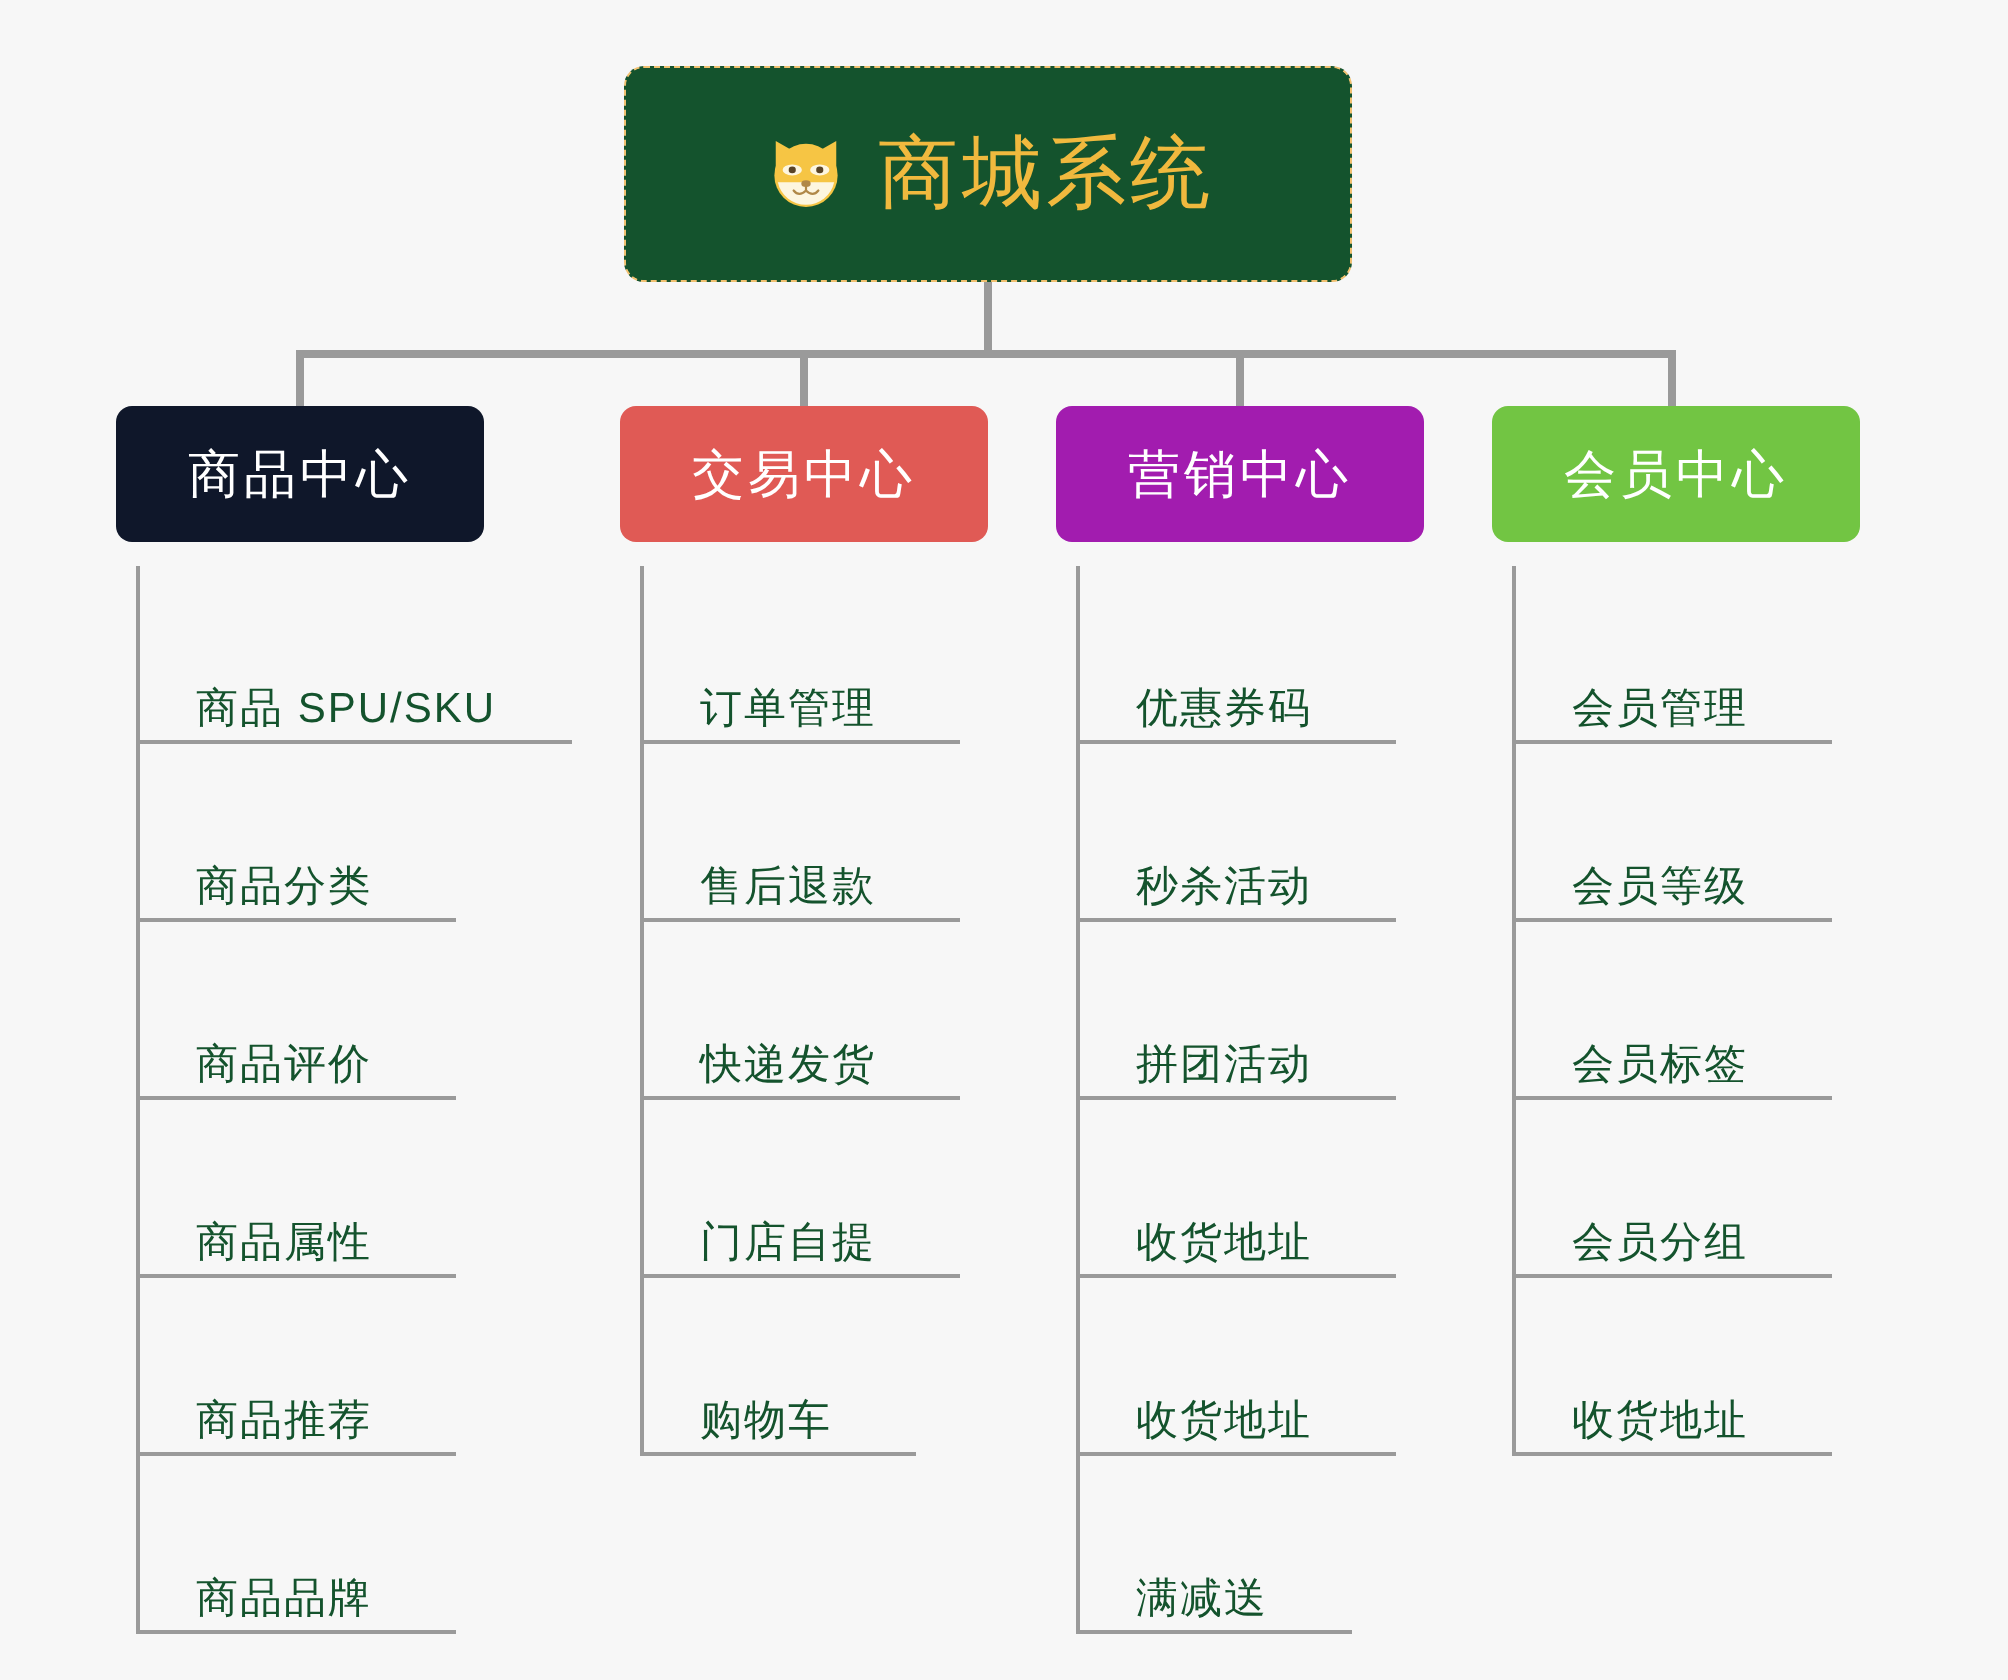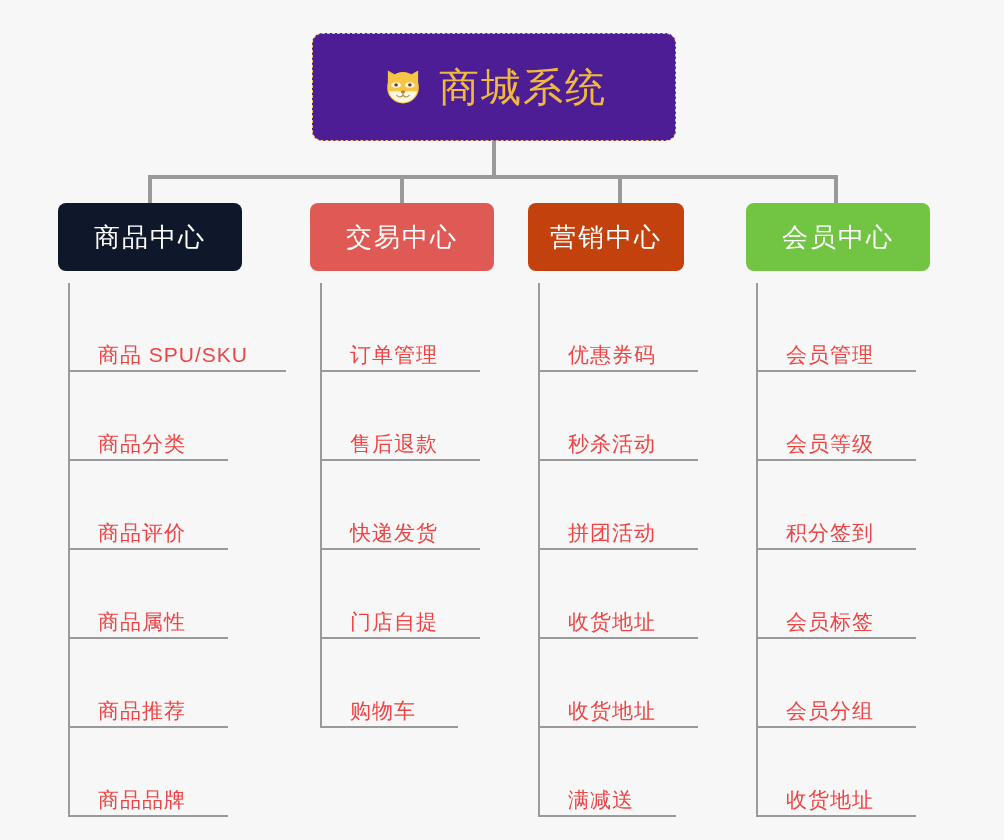--- a/index.html
+++ b/index.html
@@ -19,21 +19,21 @@
     height: 840px;
   }
 
   
   .root-node {
     position: absolute;
     left: 312px;
     top: 33px;
     width: 364px;
     height: 108px;
-    background: #4c1d95;
+    background: #14532d;
     border: 1px dashed #f0c070;
     border-radius: 10px;
     box-sizing: border-box;
     display: flex;
     align-items: center;
     justify-content: center;
     gap: 14px;
   }
   .root-icon {
     width: 44px;
@@ -98,21 +98,21 @@
     position: relative;
     height: 89px;
     box-sizing: border-box;
     display: flex;
     align-items: flex-end;
     padding-left: 40px;
     padding-bottom: 6px;
   }
   .leaf-label {
     font-size: 21px;
-    color: #ef4444;
+    color: #14532d;
     letter-spacing: 1px;
     line-height: 1.1;
     white-space: nowrap;
   }
   .leaf-underline {
     position: absolute;
     left: 10px;
     bottom: 0;
     height: 2px;
     background: #9a9a9a;
@@ -218,21 +218,21 @@
           <div class="leaf-underline" style="width:160px;"></div>
         </div>
         <div class="leaf">
           <span class="leaf-label">购物车</span>
           <div class="leaf-underline" style="width:138px;"></div>
         </div>
       </div>
     </div>
 
     <div class="column" style="left:528px;width:202px;">
-      <div class="cat-box" style="width:156px;background:#c2410c;">
+      <div class="cat-box" style="width:184px;background:#a21caf;">
         <span>营销中心</span>
       </div>
       <div class="leaf-list">
         <div class="rail"></div>
         <div class="leaf">
           <span class="leaf-label">优惠券码</span>
           <div class="leaf-underline" style="width:160px;"></div>
         </div>
         <div class="leaf">
           <span class="leaf-label">秒杀活动</span>
@@ -265,24 +265,20 @@
         <div class="rail"></div>
         <div class="leaf">
           <span class="leaf-label">会员管理</span>
           <div class="leaf-underline" style="width:160px;"></div>
         </div>
         <div class="leaf">
           <span class="leaf-label">会员等级</span>
           <div class="leaf-underline" style="width:160px;"></div>
         </div>
         <div class="leaf">
-          <span class="leaf-label">积分签到</span>
-          <div class="leaf-underline" style="width:160px;"></div>
-        </div>
-        <div class="leaf">
           <span class="leaf-label">会员标签</span>
           <div class="leaf-underline" style="width:160px;"></div>
         </div>
         <div class="leaf">
           <span class="leaf-label">会员分组</span>
           <div class="leaf-underline" style="width:160px;"></div>
         </div>
         <div class="leaf">
           <span class="leaf-label">收货地址</span>
           <div class="leaf-underline" style="width:160px;"></div>

